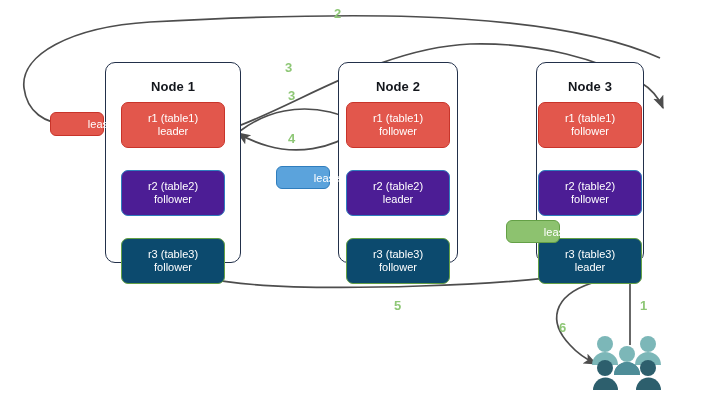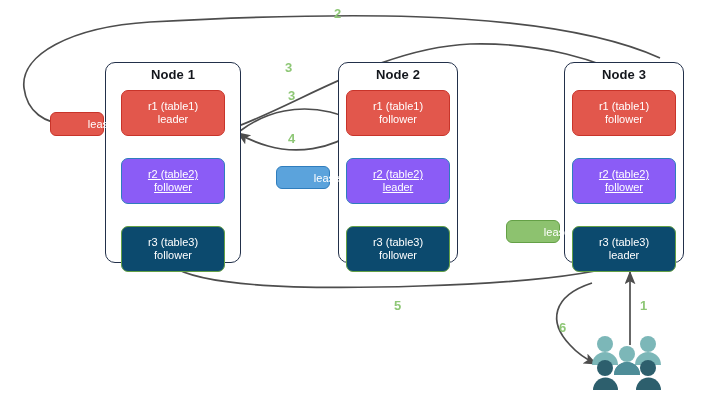--- a/index.html
+++ b/index.html
@@ -31,21 +31,21 @@
     border-radius: 10px;
     background: #ffffff;
     box-sizing: border-box;
     z-index: 2;
   }
   .node-title {
     text-align: center;
     font-size: 13px;
     font-weight: bold;
     color: #13161c;
-    margin-top: 4px;
+    margin-top: 16px;
     margin-bottom: 8px;
     letter-spacing: .1px;
   }
   .replica {
     width: 104px;
     height: 46px;
     margin: 0 auto 22px auto;
     border-radius: 7px;
     box-sizing: border-box;
     display: flex;
@@ -53,21 +53,21 @@
     align-items: center;
     justify-content: center;
     color: #ffffff;
     font-size: 11px;
     line-height: 13.5px;
     text-align: center;
   }
   .replica .l1, .replica .l2 { display: block; }
 
   .rep-red    { background: #e2574c; border: 1.4px solid #c8342a; }
-  .rep-blue   { background: #8b5cf6; border: 1.4px solid #2f7dbd; text-decoration: underline; }
+  .rep-blue   { background: #4c1d95; border: 1.4px solid #2f7dbd; }
   .rep-green  { background: #0c4a6e; border: 1.4px solid #64a046; }
 
   .lease {
     position: absolute;
     border-radius: 6px;
     box-sizing: border-box;
     color: #ffffff;
     font-size: 11px;
     display: flex;
     align-items: center;
@@ -151,21 +151,21 @@
       <span class="l1">r2 (table2)</span>
       <span class="l2">leader</span>
     </div>
 
     <div class="replica rep-green">
       <span class="l1">r3 (table3)</span>
       <span class="l2">follower</span>
     </div>
   </div>
 
-  <div class="node-box" style="left:564px; top:62px; width:120px; height:201px;">
+  <div class="node-box" style="left:536px; top:62px; width:108px; height:201px;">
     <div class="node-title">Node 3</div>
 
     <div class="replica rep-red">
       <span class="l1">r1 (table1)</span>
       <span class="l2">follower</span>
     </div>
 
     <div class="replica rep-blue">
       <span class="l1">r2 (table2)</span>
       <span class="l2">follower</span>

